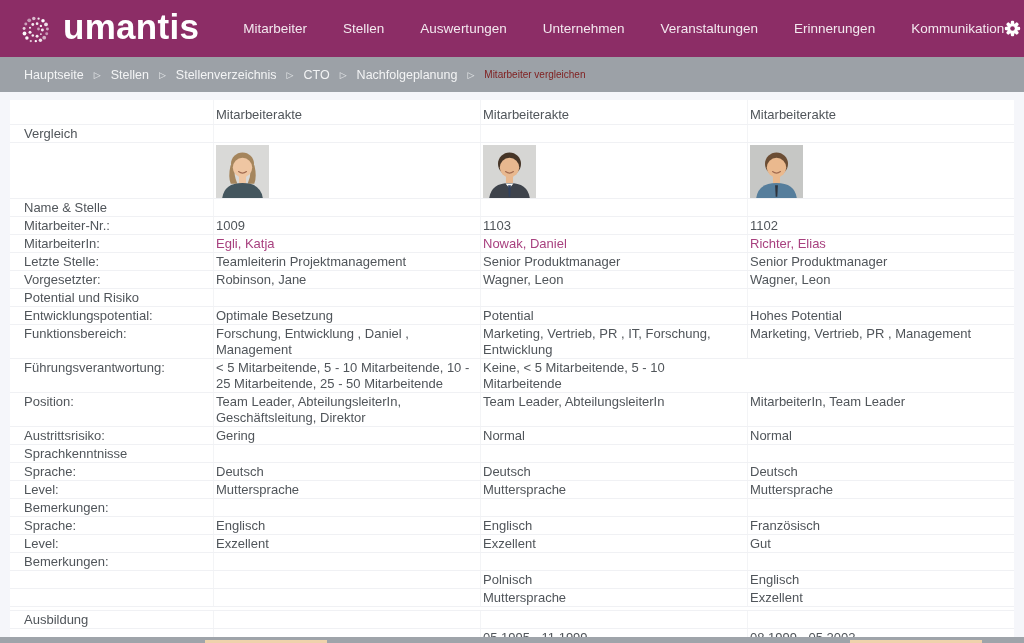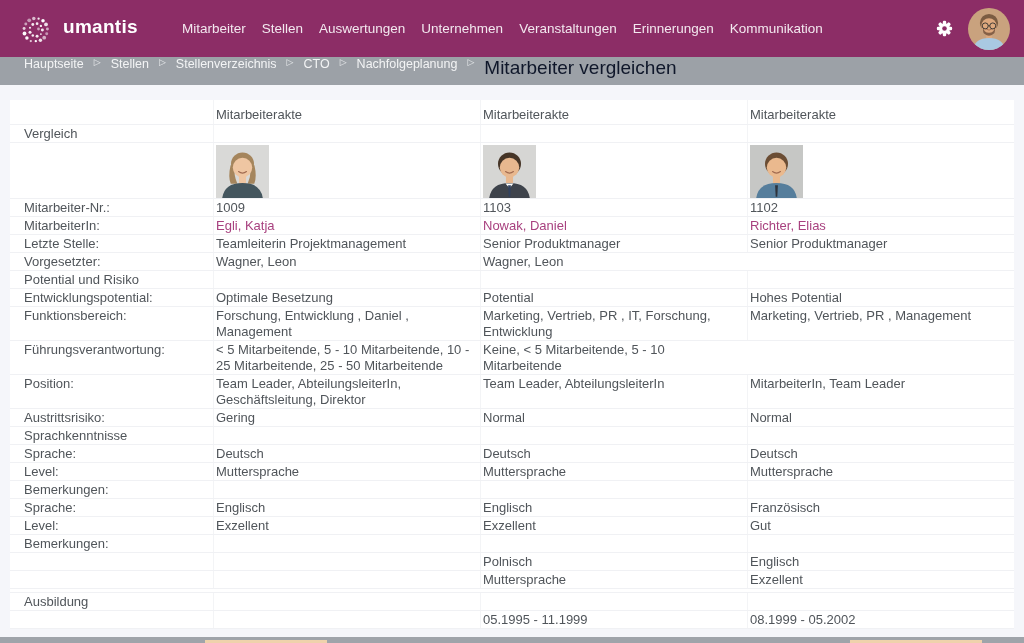--- a/index.html
+++ b/index.html
@@ -11,37 +11,37 @@
     font-family: "Liberation Sans", sans-serif;
     color: #50555A;
   }
   
   .header {
     height: 57px; background: #8C2D66;
     display: flex; align-items: center;
     padding: 0 14px 0 18px;
   }
   .brand { display: flex; align-items: center; gap: 9px; cursor: pointer; }
-  .brand-text { color: #FFFFFF; font-size: 19px; font-weight: 600; letter-spacing: .3px; line-height: 1; padding-bottom: 4px; }
-  .nav { display: flex; gap: 16px; margin-left: 44px; }
+  .brand-text { color: #FFFFFF; font-size: 35px; font-weight: 600; letter-spacing: .3px; line-height: 1; padding-bottom: 4px; }
+  .nav { display: flex; gap: 36px; margin-left: 44px; }
   .nav-item { color: #F3E8EF; font-size: 13.5px; cursor: pointer; white-space: nowrap; }
   .header-right { margin-left: auto; display: flex; align-items: center; gap: 15px; }
   .gear { width: 17px; height: 17px; cursor: pointer; display: block; }
   .avatar { width: 42px; height: 42px; border-radius: 50%; overflow: hidden; cursor: pointer; flex: 0 0 auto; }
   .avatar svg { display: block; }
   
   .breadcrumb {
-    height: 28px; background: #9CA1A7;
-    display: flex; 
+    height: 35px; background: #9CA1A7;
+    display: flex; align-items: center;
     padding-left: 24px; gap: 10px;
     font-size: 12.5px; color: #F3F4F5;
   }
   .crumb { cursor: pointer; white-space: nowrap; }
   .crumb-sep { font-size: 9px; color: #E9EBED; transform: translateY(-0.5px); }
-  .crumb-active { color: #0f172a; font-size: 19px; cursor: default; }
+  .crumb-active { color: #7f1d1d; font-size: 10px; cursor: default; }
   
   .card {
     position: absolute; left: 10px; top: 100px; width: 1004px;
     background: #FFFFFF;
   }
   .row { display: flex; border-bottom: 1px solid #F0F1F4; background: #fff; }
   .cell { font-size: 13px; line-height: 16px; overflow: hidden; }
   .cell-label { width: 203px; padding: 1px 6px 0 14px; }
   .cell-val { width: 267px; padding: 1px 10px 0 2px; border-left: 1px solid #F3F4F6; }
   .h18 { height: 18px; } .h18 .cell { padding-top: 1px; }
@@ -204,39 +204,46 @@
     <path d="M7 60 q2.5 -17 23 -17 q20.5 0 23 17 Z" fill="#567E9C"></path>
     <path d="M28.4 45.5 h3.2 l-0.7 13 h-1.8 Z" fill="#2E333C"></path>
     <circle cx="30" cy="25.5" r="11" fill="#EAB98E"></circle>
     <path d="M25.5 30 q4.5 3.6 9 0" stroke="#a06a50" stroke-width="1.2" fill="none" stroke-linecap="round"></path>
 
   </svg>
         </div>
       </div>
     </div>
     <div class="row h18">
+      <div class="cell cell-label">Name &amp; Stelle</div>
+      <div class="cell cell-val"></div>
+      <div class="cell cell-val"></div>
+      <div class="cell cell-val"></div>
+    </div>
+    <div class="row h18">
       <div class="cell cell-label">Mitarbeiter-Nr.:</div>
       <div class="cell cell-val">1009</div>
       <div class="cell cell-val">1103</div>
       <div class="cell cell-val">1102</div>
     </div>
     <div class="row h18">
       <div class="cell cell-label">MitarbeiterIn:</div>
       <div class="cell cell-val"><span class="link-purple">Egli, Katja</span></div>
       <div class="cell cell-val"><span class="link-purple">Nowak, Daniel</span></div>
       <div class="cell cell-val"><span class="link-purple">Richter, Elias</span></div>
     </div>
     <div class="row h18">
       <div class="cell cell-label">Letzte Stelle:</div>
       <div class="cell cell-val">Teamleiterin Projektmanagement</div>
       <div class="cell cell-val">Senior Produktmanager</div>
       <div class="cell cell-val">Senior Produktmanager</div>
     </div>
     <div class="row h18">
       <div class="cell cell-label">Vorgesetzter:</div>
+      <div class="cell cell-val">Robinson, Jane</div>
       <div class="cell cell-val">Wagner, Leon</div>
       <div class="cell cell-val">Wagner, Leon</div>
     </div>
     <div class="row h18">
       <div class="cell cell-label">Potential und Risiko</div>
       <div class="cell cell-val"></div>
       <div class="cell cell-val"></div>
       <div class="cell cell-val"></div>
     </div>
     <div class="row h18">

